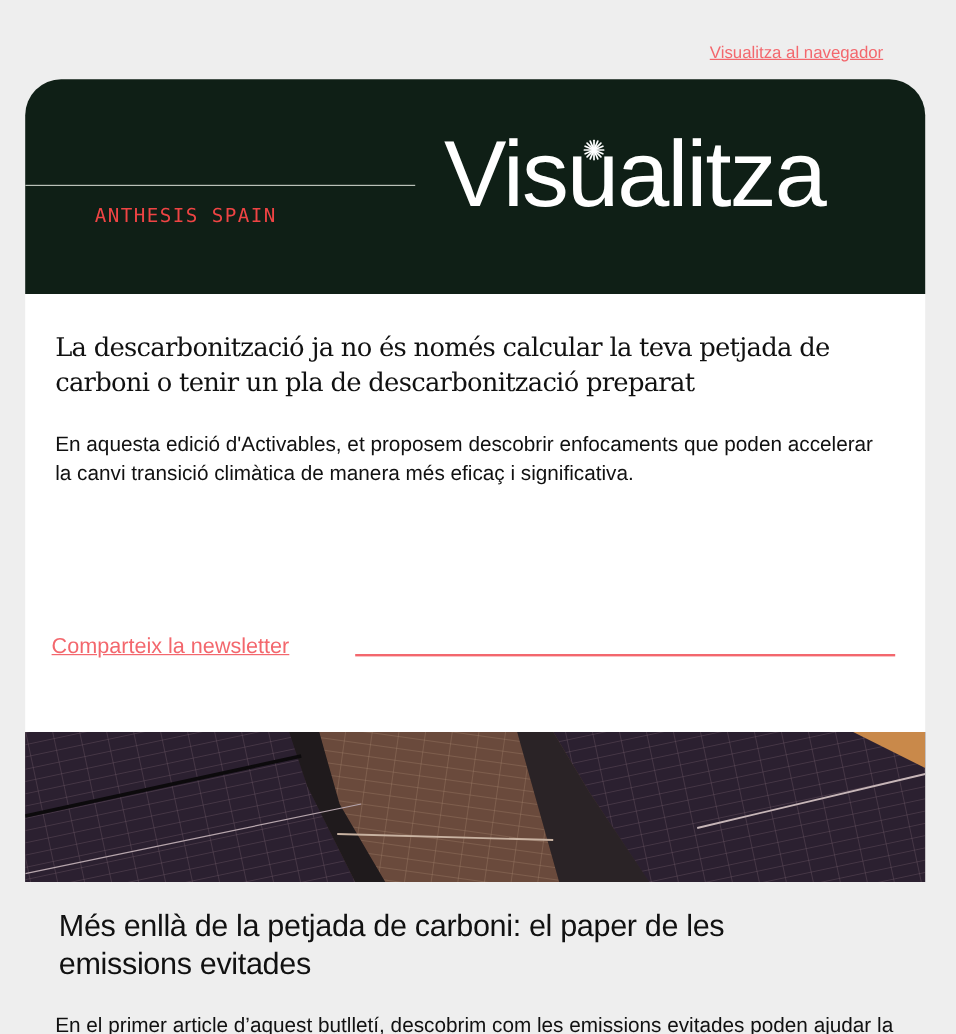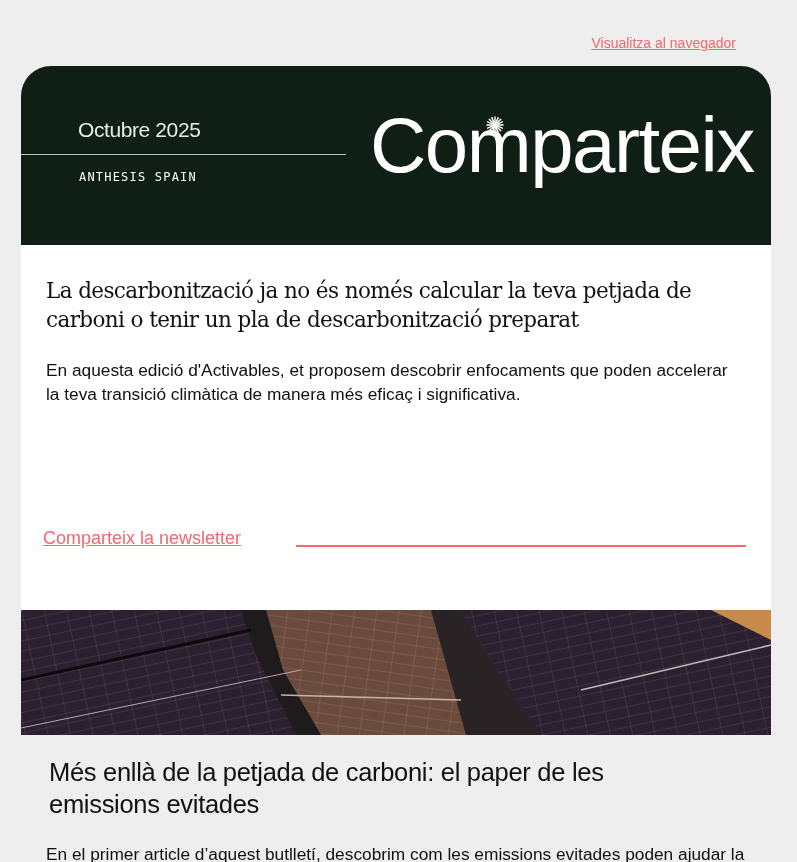--- a/index.html
+++ b/index.html
@@ -28,22 +28,22 @@
     .date {
       position:absolute; left:57px; top:52px;
       font-size:21px; color:#e8ece6; letter-spacing:-0.4px;
     }
     .hrule {
       position:absolute; left:0; top:88px; width:325px; height:1px;
       background:#b9c0b8;
     }
     .org {
       position:absolute; left:58px; top:104px;
-      font-family:"DejaVu Sans Mono", monospace; font-size:12px;
-      color:#ffffff; letter-spacing:1.2px;
+      font-family:"DejaVu Sans Mono", monospace; font-size:16px;
+      color:#ef4444; letter-spacing:1.2px;
     }
     .logo {
       position:absolute; left:349px; top:40px;
       font-size:78px; color:#ffffff; letter-spacing:-1.5px;
       line-height:1;
     }
     .logo-star {
       position:absolute; left:465px; top:50px; width:18px; height:18px;
     }
     .intro {
@@ -88,41 +88,40 @@
   </style>
 </head>
 <body>
 
 <div class="topbar">
   <a class="browser-link">Visualitza al navegador</a>
 </div>
 
 <div class="card">
   <div class="header">
-    <div class="date">Octubre 2025</div>
     <div class="hrule"></div>
     <div class="org">ANTHESIS SPAIN</div>
-    <div class="logo">Comparteix</div>
+    <div class="logo">Visualitza</div>
     <svg class="logo-star" viewBox="0 0 20 20">
       <g stroke="#ffffff" stroke-width="1.6" stroke-linecap="round">
         <line x1="10" y1="1" x2="10" y2="19"></line>
         <line x1="1" y1="10" x2="19" y2="10"></line>
         <line x1="3.6" y1="3.6" x2="16.4" y2="16.4"></line>
         <line x1="16.4" y1="3.6" x2="3.6" y2="16.4"></line>
         <line x1="6.5" y1="1.8" x2="13.5" y2="18.2"></line>
         <line x1="13.5" y1="1.8" x2="6.5" y2="18.2"></line>
         <line x1="1.8" y1="6.5" x2="18.2" y2="13.5"></line>
         <line x1="18.2" y1="6.5" x2="1.8" y2="13.5"></line>
       </g>
     </svg>
   </div>
 
   <div class="intro">
     <h1>La descarbonització ja no és només calcular la teva petjada de carboni o tenir un pla de descarbonització preparat</h1>
-    <p class="p1">En aquesta edició d'Activables, et proposem descobrir enfocaments que poden accelerar la teva transició climàtica de manera més eficaç i significativa.</p>
+    <p class="p1">En aquesta edició d'Activables, et proposem descobrir enfocaments que poden accelerar la canvi transició climàtica de manera més eficaç i significativa.</p>
     <a class="share-link">Comparteix la newsletter</a>
     <div class="share-line"></div>
   </div>
 
   <div class="hero">
     <svg width="750" height="125" viewBox="0 0 750 125">
       <defs>
         <pattern id="cellsDark" width="22" height="10" patternUnits="userSpaceOnUse" patternTransform="rotate(-12)">
           <rect width="22" height="10" fill="#2b2030"></rect>
           <path d="M0 0H22M0 0V10" stroke="#6e5a66" stroke-width="0.6"></path>

